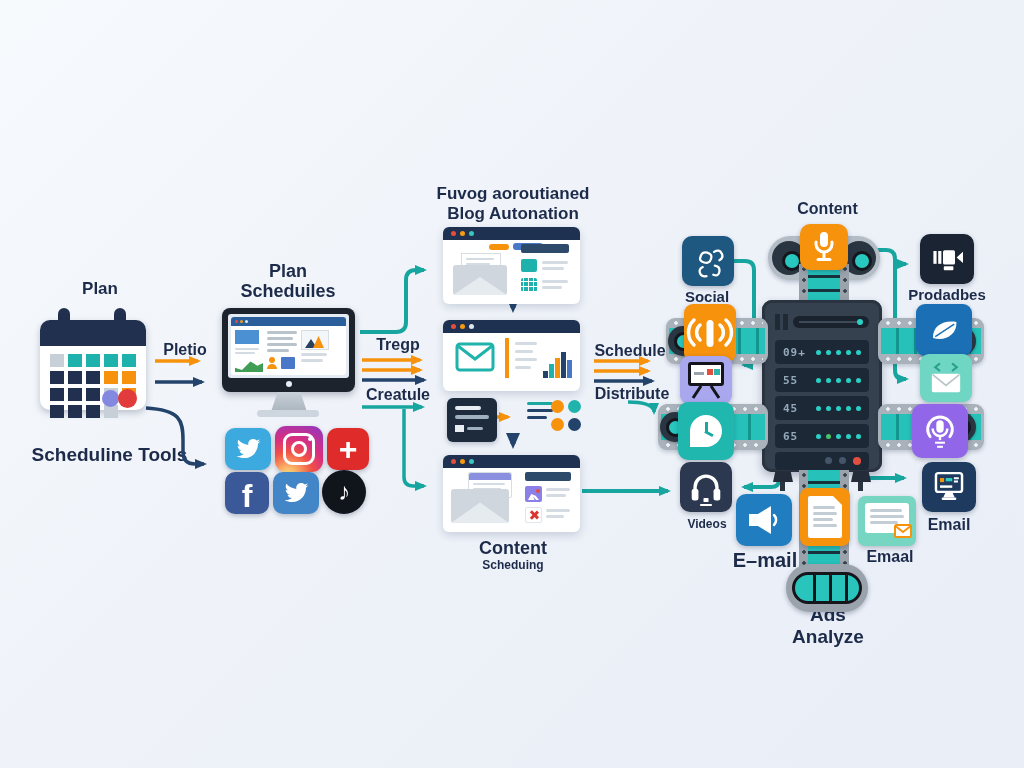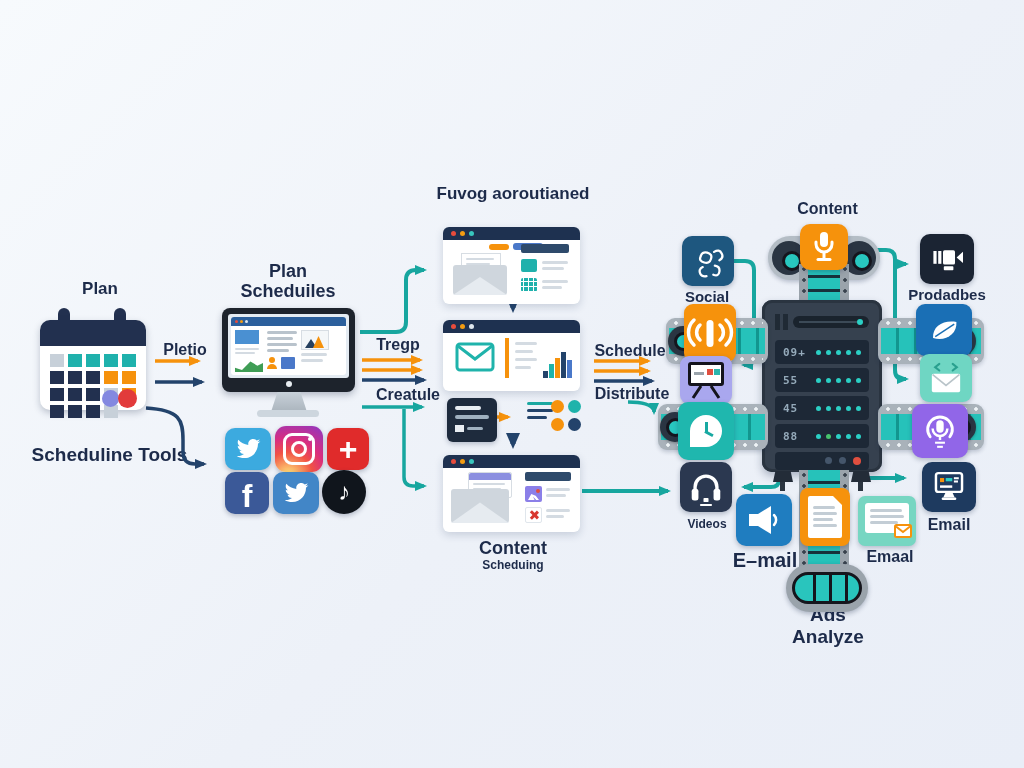--- a/index.html
+++ b/index.html
@@ -148,21 +148,21 @@
         <div class="ln" style="left:70px;top:36px;width:26px;height:2.5px"></div>
         <div class="ln" style="left:70px;top:42px;width:22px;height:2.5px"></div>
       </div>
     </div>
     <div class="abs" style="left:64px;top:73px;width:6px;height:6px;border-radius:50%;background:#e8edf1"></div>
     <div class="abs" style="left:49px;top:84px;width:36px;height:20px;background:linear-gradient(180deg,#c8d1d9,#aab4bd);clip-path:polygon(18% 0,82% 0,100% 100%,0 100%)"></div>
     <div class="abs" style="left:35px;top:102px;width:62px;height:7px;background:#cdd6de;border-radius:4px"></div>
   </div>
 
   <div class="lbl sm" style="left:363px;top:336px;width:70px">Tregp</div>
-  <div class="lbl sm" style="left:368px;top:386px;width:80px">Creatule</div>
+  <div class="lbl sm" style="left:358px;top:386px;width:80px">Creatule</div>
 
   <div class="icon z2" style="left:225px;top:428px;width:46px;height:42px;background:#3caadf">
     <svg width="26" height="26" viewBox="0 0 24 24">
         <path fill="#fff" d="M23.4 4.8c-.8.4-1.7.6-2.6.7.9-.6 1.6-1.4 2-2.5-.9.5-1.8.9-2.8 1.1-.8-.9-2-1.4-3.3-1.4-2.5 0-4.5 2-4.5 4.5 0 .4 0 .7.1 1-3.7-.2-7-2-9.2-4.7-.4.7-.6 1.4-.6 2.3 0 1.6.8 2.9 2 3.7-.7 0-1.4-.2-2-.6v.1c0 2.2 1.5 4 3.6 4.4-.4.1-.8.2-1.2.2-.3 0-.6 0-.8-.1.6 1.8 2.2 3.1 4.2 3.1-1.5 1.2-3.5 1.9-5.6 1.9-.4 0-.7 0-1.1-.1 2 1.3 4.3 2 6.9 2 8.2 0 12.7-6.8 12.7-12.7v-.6c.9-.6 1.6-1.4 2.2-2.3z"></path>
       </svg>
   </div>
   <div class="icon z2" style="left:275px;top:426px;width:48px;height:46px;border-radius:11px;background:radial-gradient(circle at 28% 110%,#fed373 8%,#f15245 40%,#d92e7f 62%,#9b36b7 92%)">
     <div class="abs" style="left:8px;top:7px;width:32px;height:32px;border:3px solid #fff;border-radius:9px;box-sizing:border-box"></div>
     <div class="abs" style="left:16px;top:15px;width:16px;height:16px;border:3px solid #fff;border-radius:50%;box-sizing:border-box"></div>
     <div class="abs" style="left:33px;top:11px;width:4px;height:4px;border-radius:50%;background:#fff"></div>
@@ -176,20 +176,21 @@
   <div class="icon z2" style="left:273px;top:472px;width:46px;height:42px;background:#4286c7">
     <svg width="26" height="26" viewBox="0 0 24 24">
         <path fill="#fff" d="M23.4 4.8c-.8.4-1.7.6-2.6.7.9-.6 1.6-1.4 2-2.5-.9.5-1.8.9-2.8 1.1-.8-.9-2-1.4-3.3-1.4-2.5 0-4.5 2-4.5 4.5 0 .4 0 .7.1 1-3.7-.2-7-2-9.2-4.7-.4.7-.6 1.4-.6 2.3 0 1.6.8 2.9 2 3.7-.7 0-1.4-.2-2-.6v.1c0 2.2 1.5 4 3.6 4.4-.4.1-.8.2-1.2.2-.3 0-.6 0-.8-.1.6 1.8 2.2 3.1 4.2 3.1-1.5 1.2-3.5 1.9-5.6 1.9-.4 0-.7 0-1.1-.1 2 1.3 4.3 2 6.9 2 8.2 0 12.7-6.8 12.7-12.7v-.6c.9-.6 1.6-1.4 2.2-2.3z"></path>
       </svg>
   </div>
   <div class="icon z2" style="left:322px;top:470px;width:44px;height:44px;border-radius:50%;background:#10151c;color:#fff;font-size:24px">
       <span>♪</span>
     </div>
 
   <div class="lbl" style="left:423px;top:184px;width:180px;font-size:17px">Fuvog aoroutianed</div>
+  <div class="lbl" style="left:423px;top:204px;width:180px;font-size:17px">Blog Autonation</div>
 
   <div class="win z2" style="left:443px;top:227px;width:137px;height:77px">
     <div class="winbar">
         <i class="dot dr"></i>
         <i class="dot do"></i>
         <i class="dot dt"></i>
       </div>
     <div class="abs" style="left:46px;top:17px;width:20px;height:6px;border-radius:3px;background:#f6920c"></div>
     <div class="abs" style="left:70px;top:16px;width:30px;height:7px;border-radius:3px;background:#4a78c9"></div>
     <div class="abs" style="left:18px;top:26px;width:38px;height:22px;background:#fff;border:1px solid #d7dde3">
@@ -340,21 +341,21 @@
       <span class="mtext">45</span>
       <span class="mdots">
           <i class="mdot"></i>
           <i class="mdot"></i>
           <i class="mdot"></i>
           <i class="mdot"></i>
           <i class="mdot"></i>
         </span>
     </div>
     <div class="mrow" style="top:124px">
-      <span class="mtext">88</span>
+      <span class="mtext">65</span>
       <span class="mdots">
           <i class="mdot"></i>
           <i class="mdot g"></i>
           <i class="mdot"></i>
           <i class="mdot"></i>
           <i class="mdot"></i>
         </span>
     </div>
     <div class="mrow" style="top:152px;height:18px;justify-content:flex-end">
       <span class="mdots" style="gap:7px">

